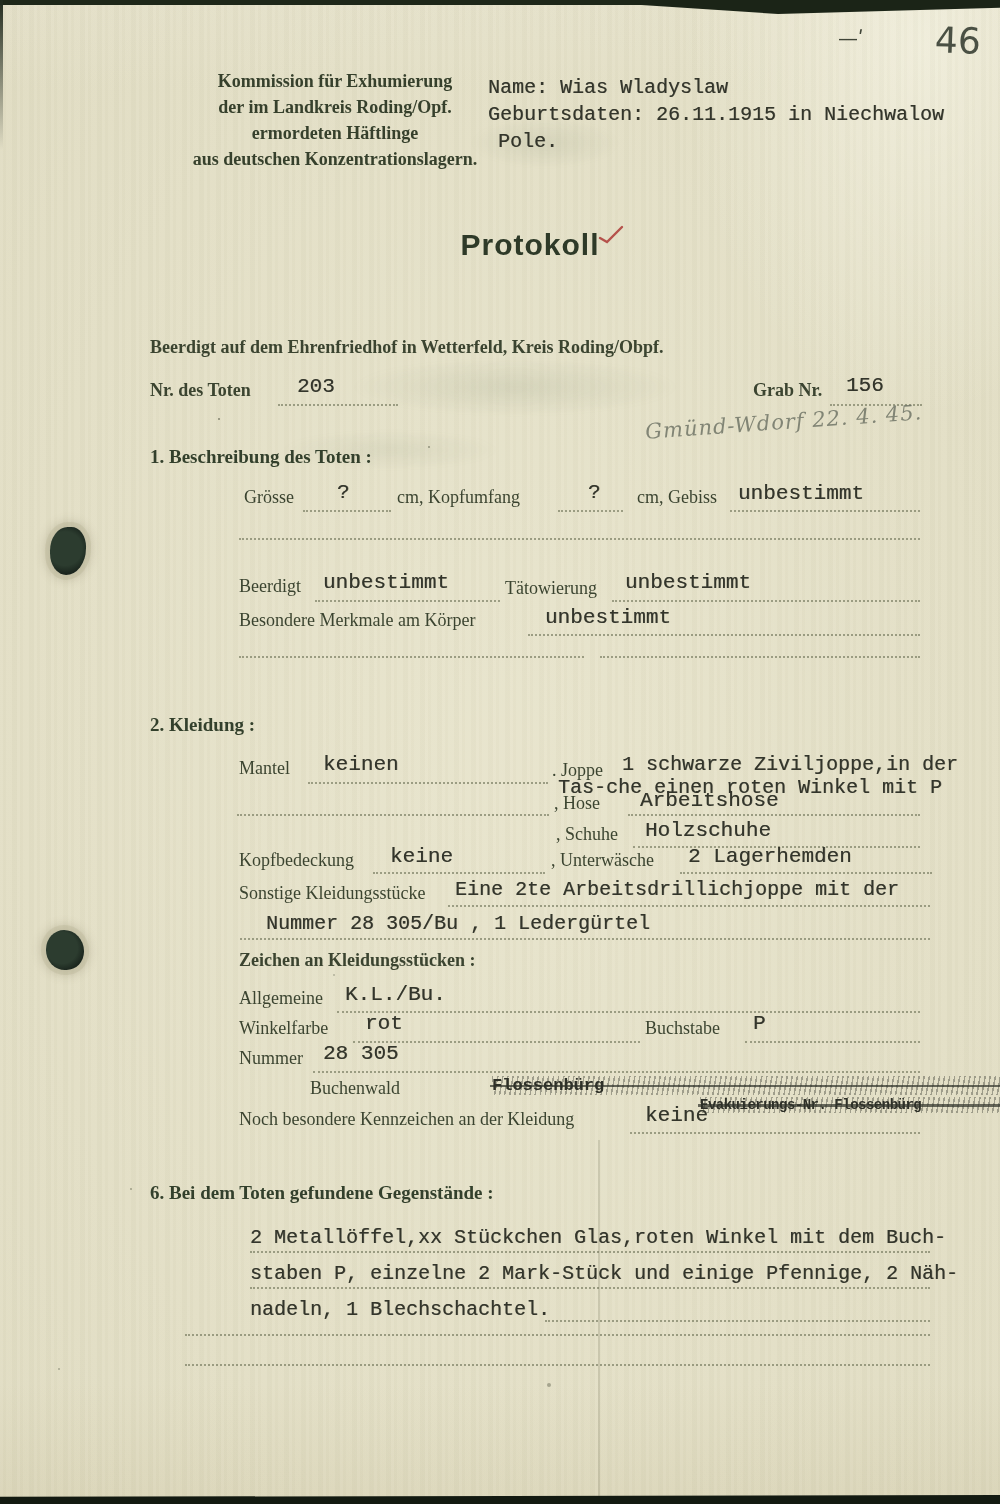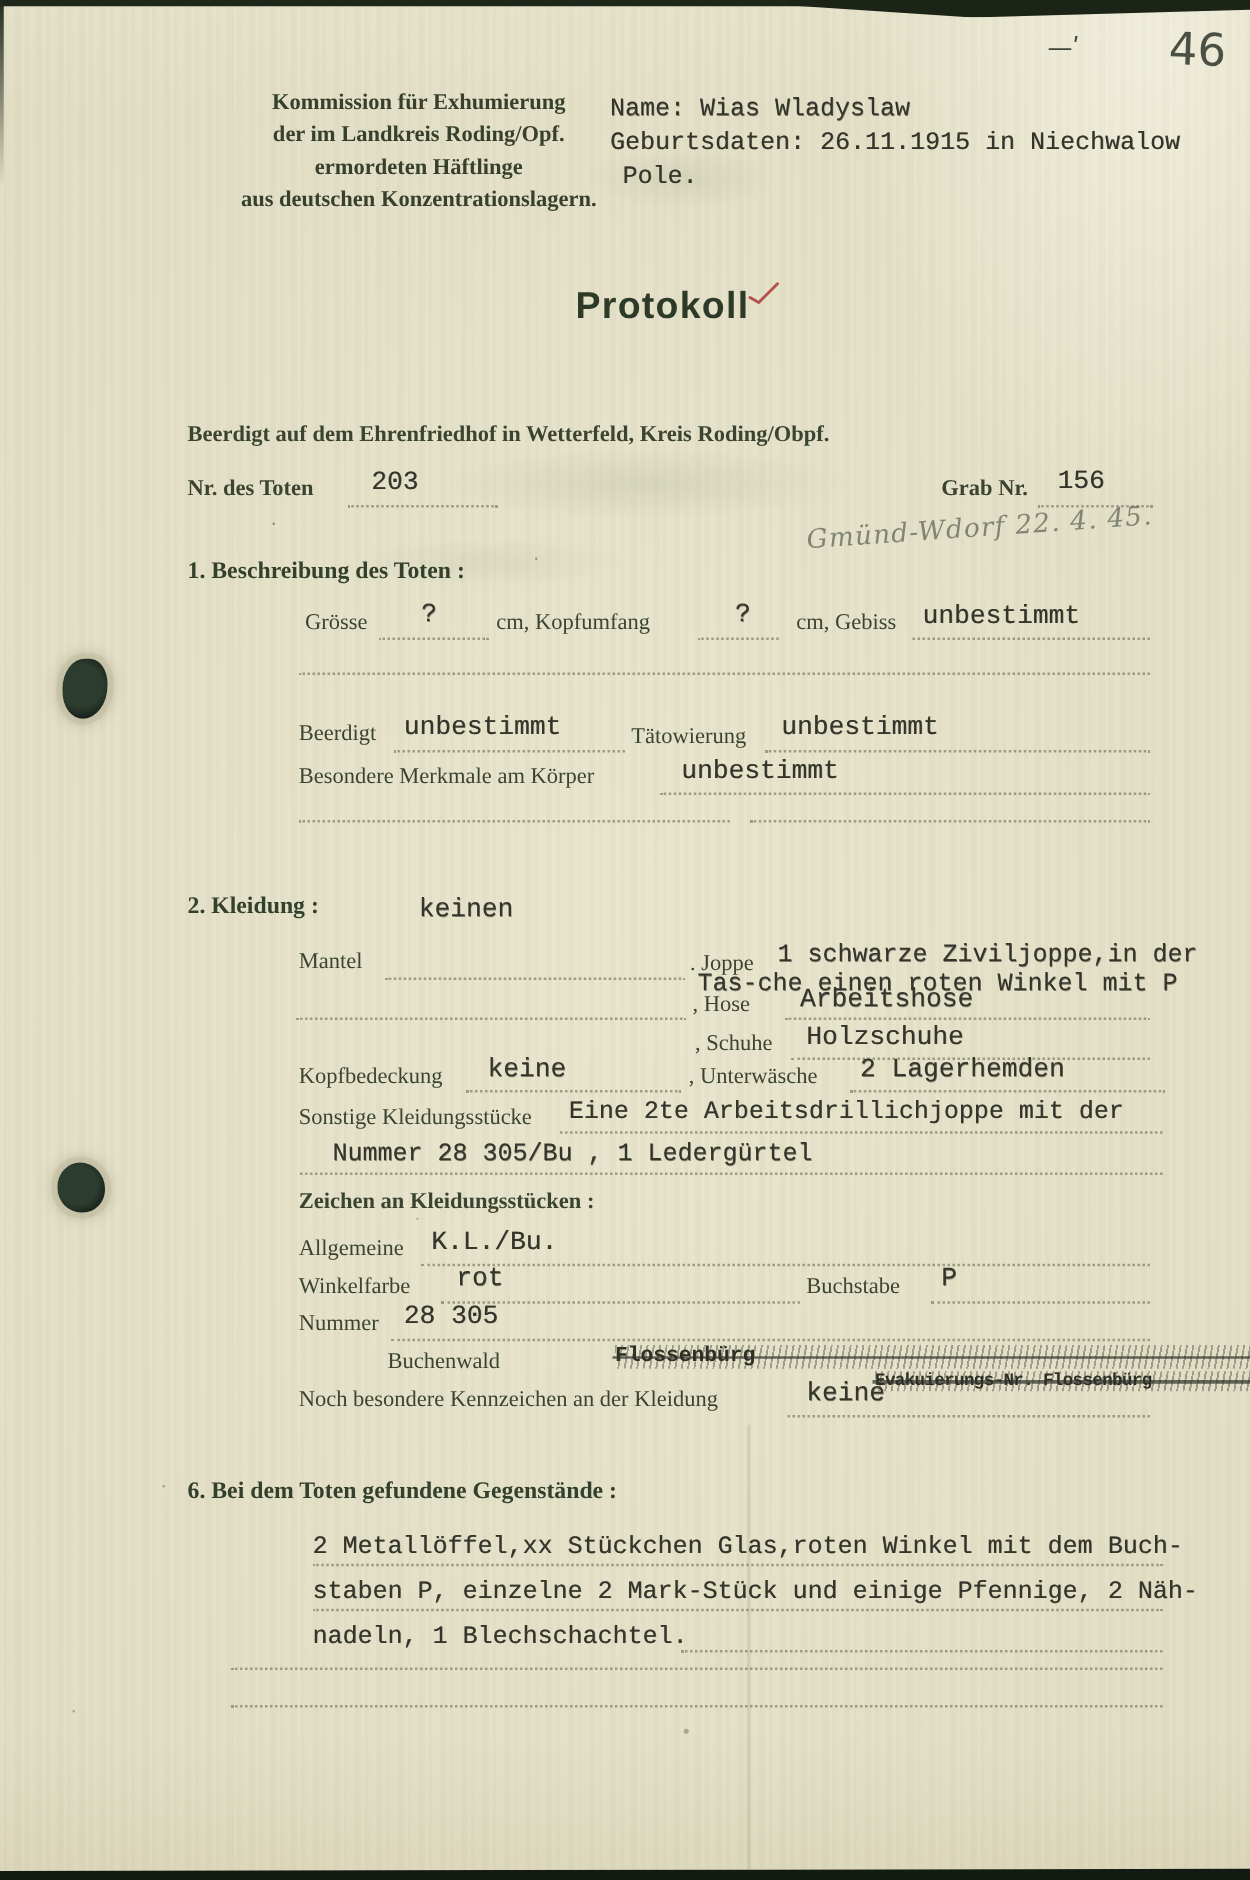--- a/index.html
+++ b/index.html
@@ -122,21 +122,21 @@
 
   <div class="abs printed" style="left:239px;top:610px;">Besondere Merkmale am Körper</div>
   <div class="abs typed" style="left:545px;top:606px;">unbestimmt</div>
   <div class="dots" style="left:528px;top:634px;width:392px;"></div>
   <div class="dots" style="left:239px;top:656px;width:345px;"></div>
   <div class="dots" style="left:600px;top:656px;width:320px;"></div>
 
   <div class="abs head" style="left:150px;top:714px;">2. Kleidung :</div>
 
   <div class="abs printed" style="left:239px;top:758px;">Mantel</div>
-  <div class="abs typed" style="left:323px;top:717px;margin-left:12px;">keinen</div>
+  <div class="abs typed" style="left:323px;top:753px;">keinen</div>
   <div class="dots" style="left:308px;top:782px;width:240px;"></div>
   <div class="abs printed" style="left:552px;top:760px;">. Joppe</div>
   <div class="abs typed t19" style="left:622px;top:753px;">1 schwarze Ziviljoppe,in der</div>
   <div class="abs typed t19" style="left:558px;top:776px;">Tas-che einen roten Winkel mit P</div>
 
   <div class="abs printed" style="left:554px;top:793px;">, Hose</div>
   <div class="abs typed" style="left:640px;top:789px;">Arbeitshose</div>
   <div class="dots" style="left:237px;top:814px;width:312px;"></div>
   <div class="dots" style="left:628px;top:814px;width:292px;"></div>
 

